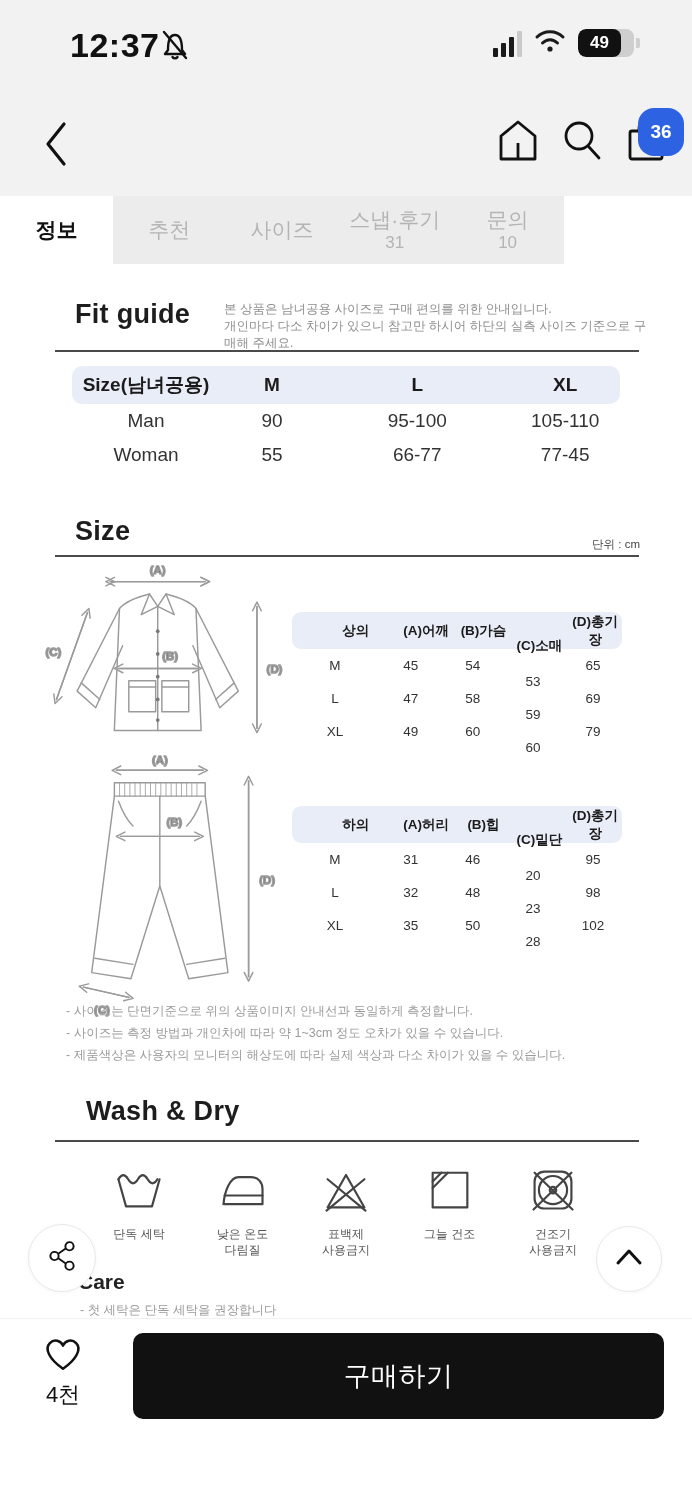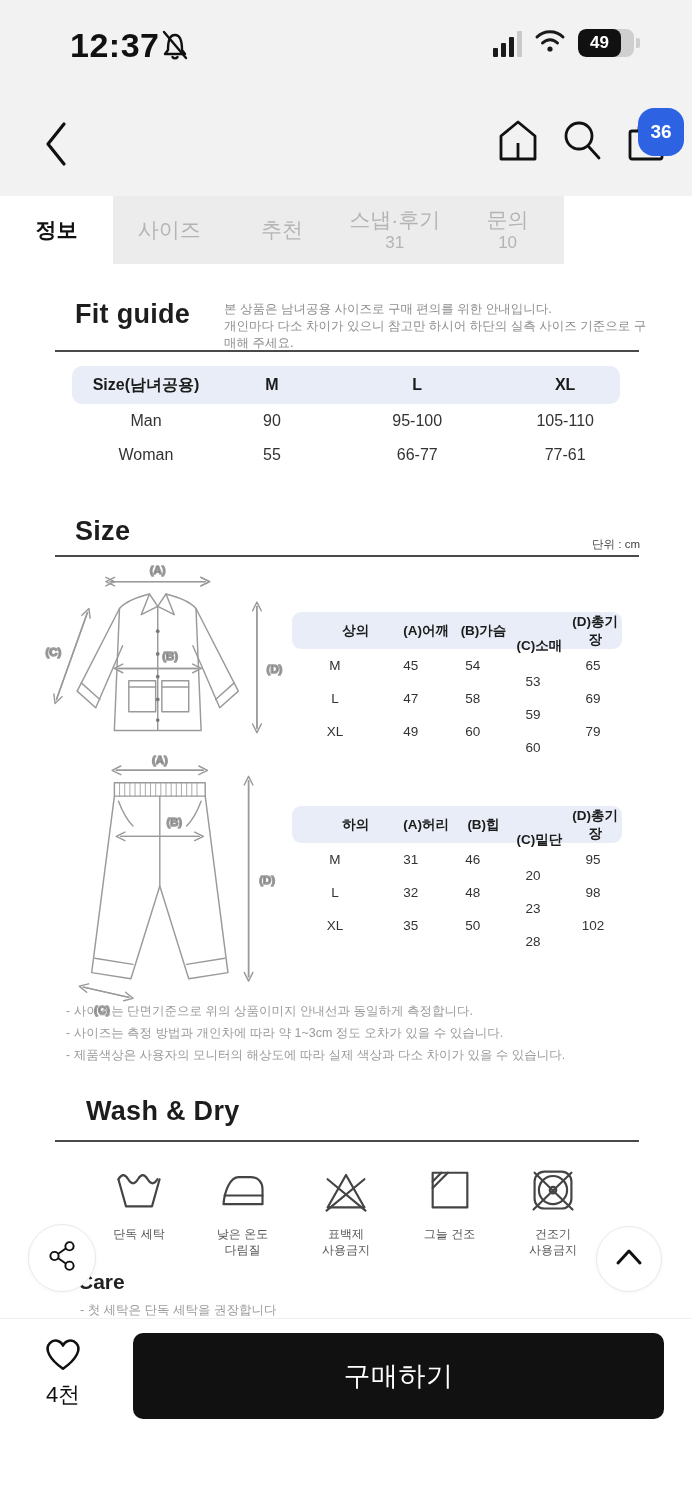--- a/index.html
+++ b/index.html
@@ -41,21 +41,21 @@
   .sec-rule { position:absolute; height:2px; background:#4a4a4a; left:55px; width:584px; }
 
   
   .fit-desc { position:absolute; left:224px; top:301px; width:430px; font-size:12.5px; line-height:17px; color:#8d8d8d; }
 
   .pill-table { position:absolute; }
   .pt-head { display:flex; align-items:center; background:#e8edf7; border-radius:10px; font-weight:700; color:#1b1b1b; }
   .pt-row  { display:flex; align-items:center; color:#333; }
   .pt-cell { text-align:center; }
 
-  .fit-table { left:72px; top:366px; width:548px; font-size:16px; }
+  .fit-table { left:72px; top:366px; width:548px; font-size:19px; }
   .fit-table .pt-head { height:38px; }
   .fit-table .pt-row { height:34px; }
   .fit-table .c0{width:27%;} .fit-table .c1{width:19%;} .fit-table .c2{width:34%;} .fit-table .c3{width:20%;}
 
   .sz-table { width:330px; font-size:13.5px; }
   .sz-table .pt-head { height:37px; border-radius:9px;padding-left:24px; }
   .sz-table .pt-row { height:33px; }
   .sz-table .c0{width:26%;} .sz-table .c1{width:20%;} .sz-table .c2{width:17.5%;} .sz-table .c3{width:19%;margin-top:31px;} .sz-table .c4{width:17.5%;}
 
   .unit-label { position:absolute; right:52px; top:537px; font-size:11.5px; color:#444; }
@@ -161,24 +161,24 @@
         <span class="cart-badge">36</span>
       </div>
     </div>
   </div>
 
   <div class="tab-bar">
     <div class="tab active">
       <span>정보</span>
     </div>
     <div class="tab">
+      <span>추천</span>
+    </div>
+    <div class="tab">
       <span>사이즈</span>
-    </div>
-    <div class="tab">
-      <span>추천</span>
     </div>
     <div class="tab">
       <span>스냅·후기</span>
       <span class="cnt">31</span>
     </div>
     <div class="tab">
       <span>문의</span>
       <span class="cnt">10</span>
     </div>
   </div>
@@ -200,21 +200,21 @@
     <div class="pt-row">
       <div class="pt-cell c0">Man</div>
       <div class="pt-cell c1">90</div>
       <div class="pt-cell c2">95-100</div>
       <div class="pt-cell c3">105-110</div>
     </div>
     <div class="pt-row">
       <div class="pt-cell c0">Woman</div>
       <div class="pt-cell c1">55</div>
       <div class="pt-cell c2">66-77</div>
-      <div class="pt-cell c3">77-61</div>
+      <div class="pt-cell c3">77-45</div>
     </div>
   </div>
 
   <div class="sec-title" style="left:75px; top:516px;">Size</div>
   <div class="unit-label">단위 : cm</div>
   <div class="sec-rule" style="top:555px;"></div>
 
   <div class="diagram" style="top:565px;">
     <svg width="248" height="212" viewBox="0 0 240 205" fill="none" stroke="#9a9a9a" stroke-width="1.4" stroke-linecap="round" stroke-linejoin="round">
       <defs>

